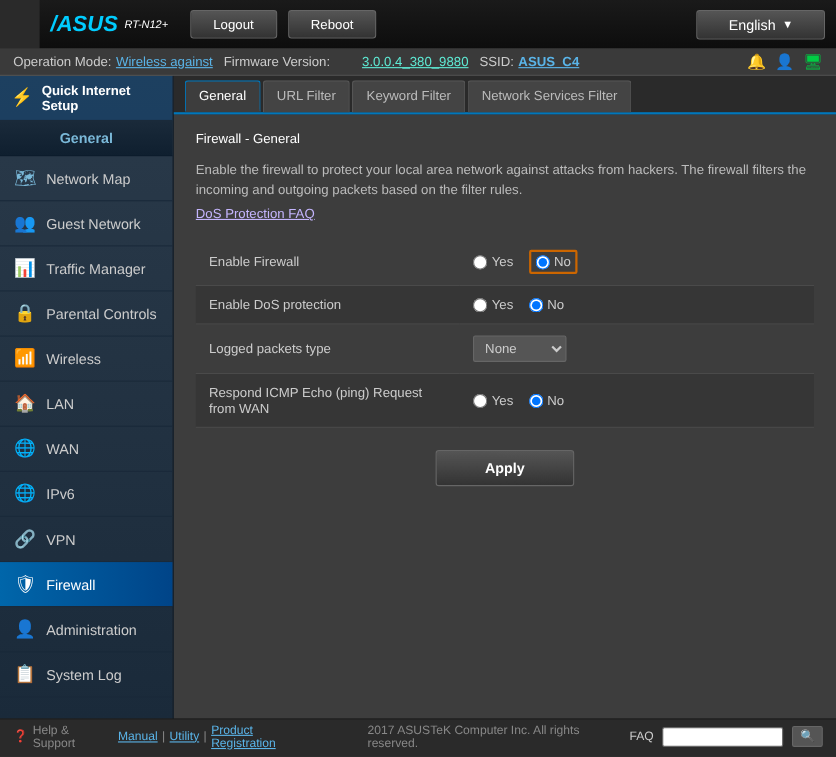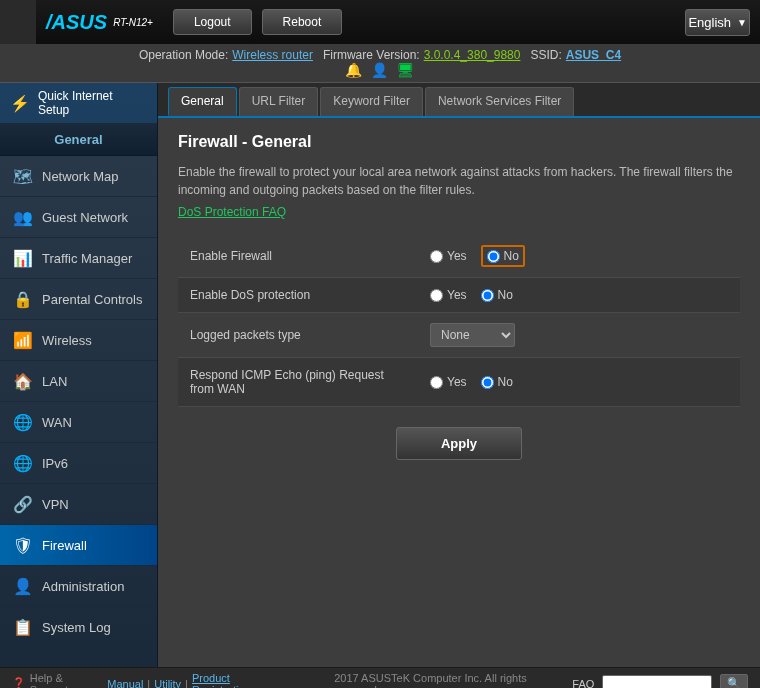--- a/index.html
+++ b/index.html
@@ -17,32 +17,31 @@
       padding-right: 10px;
     }
     .top-btn {
       background: linear-gradient(to bottom, #555, #333);
       border: 1px solid #666; color: #fff; padding: 5px 20px;
       border-radius: 3px; cursor: pointer; font-size: 12px;
     }
     .lang-select {
       margin-left: auto; display: flex; align-items: center;
       background: linear-gradient(to bottom, #555, #333);
-      border: 1px solid #666; color: #fff; padding: 5px 2px;
+      border: 1px solid #666; color: #fff; padding: 5px 28px;
       border-radius: 3px; cursor: pointer; gap: 6px;
     }
     .lang-arrow { font-size: 10px; }
 
     
     #statusbar {
       background: #3a3a3a; padding: 4px 12px;
       font-size: 12px; color: #ccc;
       display: flex; align-items: center; justify-content: space-between;
       border-bottom: 1px solid #555;
-      flex-direction: column;
     }
     .status-icons { display: flex; gap: 8px; color: #ffcc00; font-size: 14px; }
     .status-icons span:nth-child(3) { color: #00cc44; }
 
     
     #main { display: flex; height: calc(688px - 44px - 28px - 32px); }
 
     
     #sidebar {
       width: 158px; min-width: 158px;
@@ -82,23 +81,23 @@
     }
     .tab {
       padding: 6px 12px; background: #444; color: #bbb; cursor: pointer;
       border: 1px solid #555; border-bottom: none; border-radius: 3px 3px 0 0;
       font-size: 12px;
     }
     .tab.active { background: #3d3d3d; color: #fff; border-color: #0077bb; border-bottom: 2px solid #3d3d3d; }
 
     
     #content-body { flex: 1; padding: 15px 20px; overflow-y: auto; }
-    #content-title { font-size: 16px; color: #fff; font-weight: bold; margin-bottom: 12px; }
+    #content-title { font-size: 12px; color: #fff; font-weight: normal; margin-bottom: 12px; }
     #content-desc { font-size: 12px; color: #bbb; line-height: 1.5; margin-bottom: 6px; }
-    #dos-link { color: #22c55e; text-decoration: underline; cursor: pointer; font-size: 12px; margin-bottom: 16px; display: block; }
+    #dos-link { color: #c4b5fd; text-decoration: underline; cursor: pointer; font-size: 12px; margin-bottom: 16px; display: block; }
 
     
     .settings-table { width: 100%; border-collapse: collapse; margin-top: 10px; }
     .settings-table tr { border-bottom: 1px solid #4a4a4a; }
     .settings-table td { padding: 10px 12px; vertical-align: middle; }
     .settings-table td:first-child { color: #ccc; font-size: 12px; width: 240px; }
     .settings-table td:last-child { color: #ccc; font-size: 12px; }
     .settings-table tr:nth-child(even) { background: rgba(0,0,0,0.1); }
 
     .radio-group { display: flex; align-items: center; gap: 14px; }
@@ -146,44 +145,44 @@
       padding: 2px 6px; border-radius: 2px; cursor: pointer; font-size: 11px;
     }
 
     
     .quick-setup {
       display: flex; align-items: center; gap: 8px;
       padding: 6px 10px; border-bottom: 1px solid #1a2a3a;
       cursor: pointer; color: #fff; background: rgba(0,80,150,0.3);
     }
     .quick-setup-icon { color: #7ab8d8; font-size: 16px; }
-    .quick-setup-text { font-size: 12px; font-weight: normal; }
+    .quick-setup-text { font-size: 12px; font-weight: bold; }
   </style>
 </head>
 <body>
 
 <div id="topbar">
   <div id="logo">
     <span style="color:#00ccff;font-style:italic;font-weight:bold;font-size:20px;">/ASUS</span>
     <span style="color:#fff;font-size:10px;font-weight:normal;">RT-N12+</span>
   </div>
   <button class="top-btn">Logout</button>
   <button class="top-btn">Reboot</button>
   <div class="lang-select">
     <span>English</span>
     <span class="lang-arrow">▼</span>
   </div>
 </div>
 
 <div id="statusbar">
   <div style="display:flex;align-items:center;gap:4px;font-size:12px;">
     <span>Operation Mode:</span>
-    <a href="#" style="color:#5ab4e8;text-decoration:underline;">Wireless router</a>
+    <a href="#" style="color:#5ab4e8;text-decoration:underline;">Wireless against</a>
     <span style="margin-left:6px;">Firmware Version:</span>
-    <a href="#" style="color:#84cc16;text-decoration:underline;">3.0.0.4_380_9880</a>
+    <a href="#" style="color:#5eead4;text-decoration:underline;margin-left:25px;">3.0.0.4_380_9880</a>
     <span style="margin-left:6px;">SSID:</span>
     <a href="#" style="color:#5ab4e8;text-decoration:underline;font-weight:bold;">ASUS_C4</a>
   </div>
   <div class="status-icons">
     <span>🔔</span>
     <span>👤</span>
     <span style="color:#00cc44;">🖥</span>
   </div>
 </div>
 

